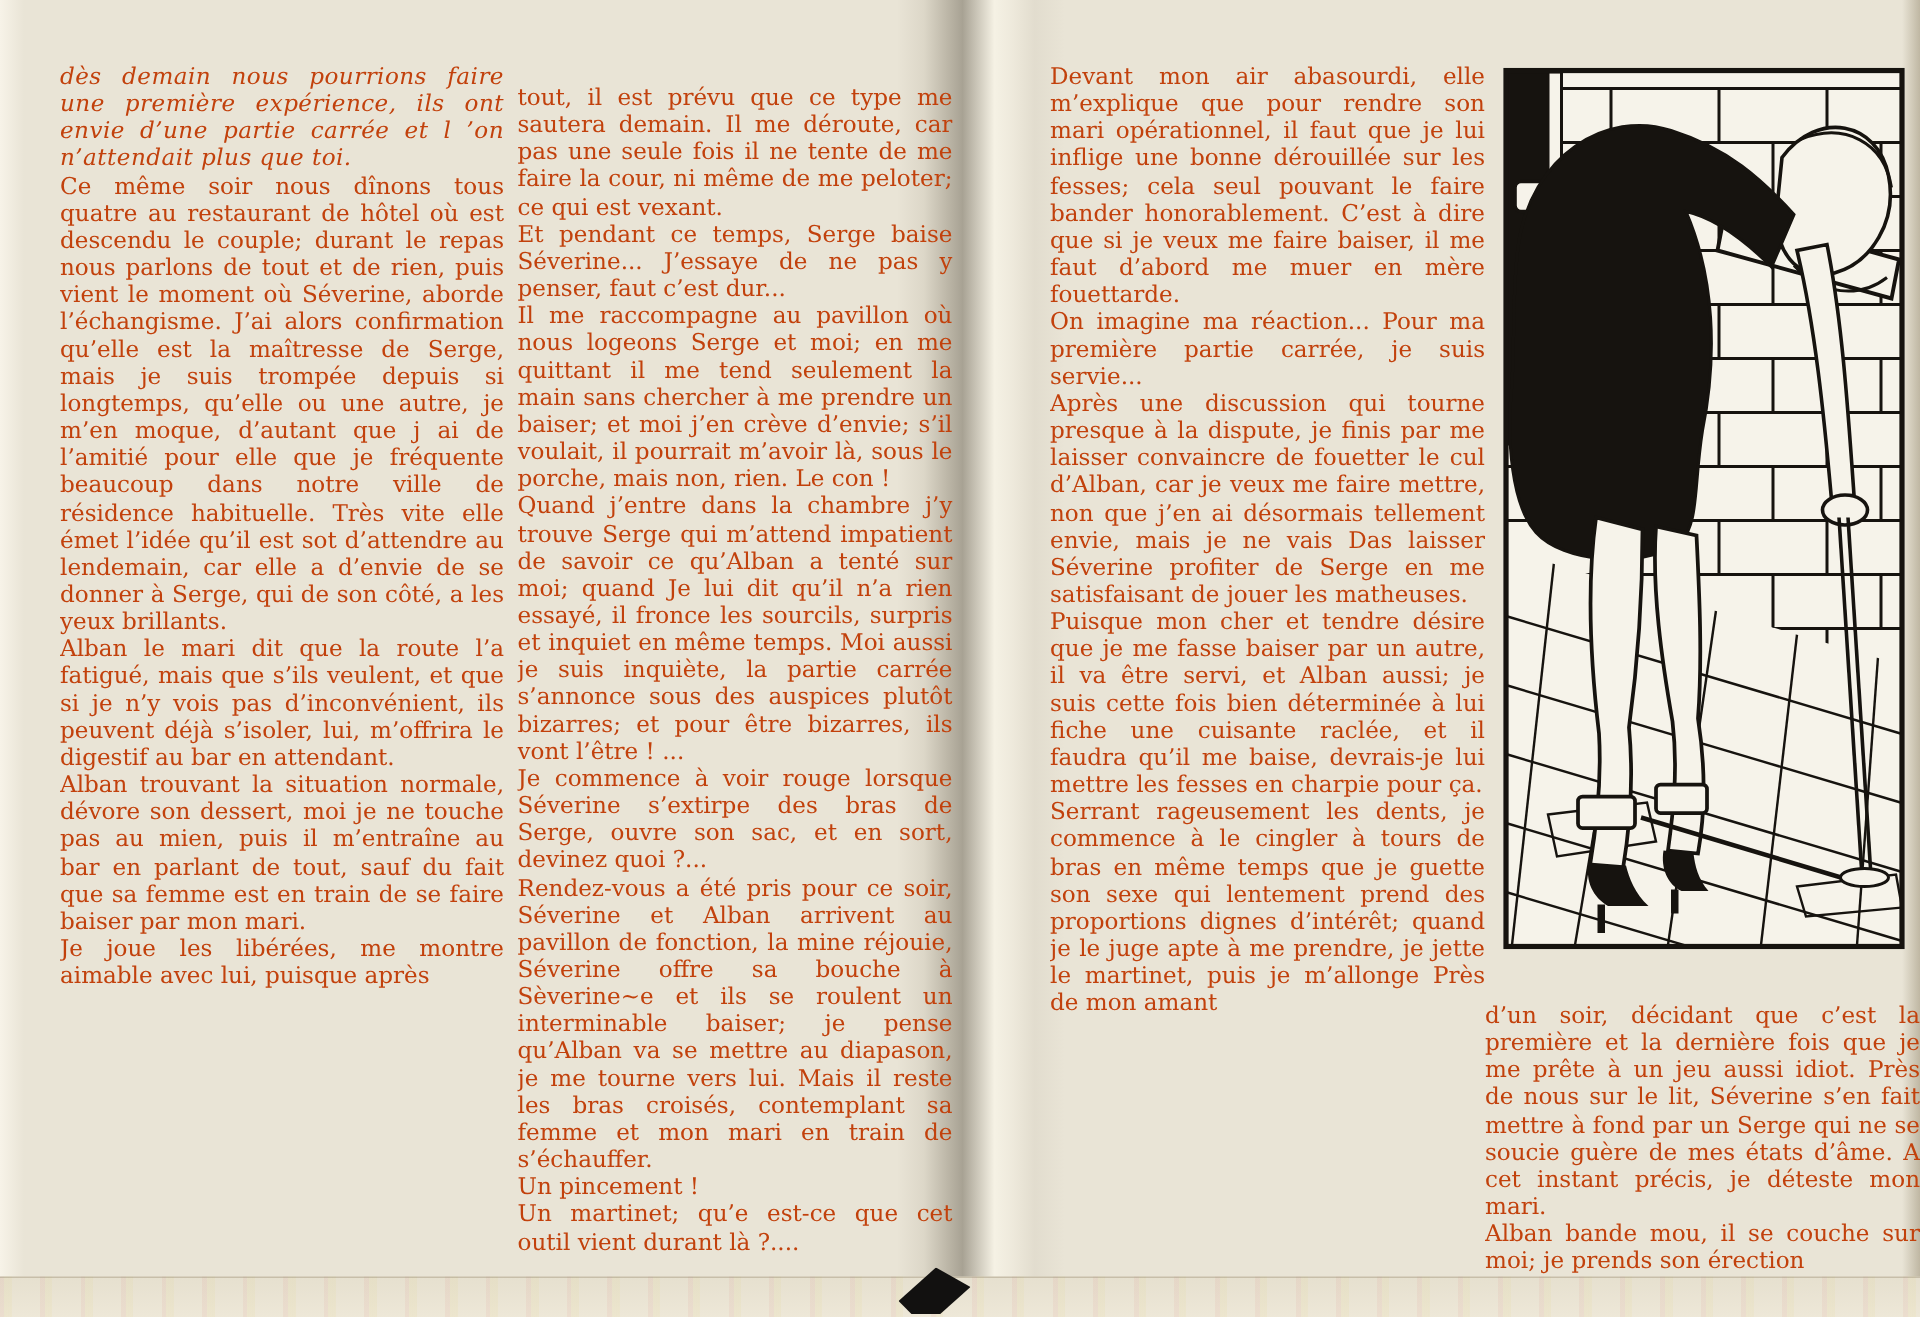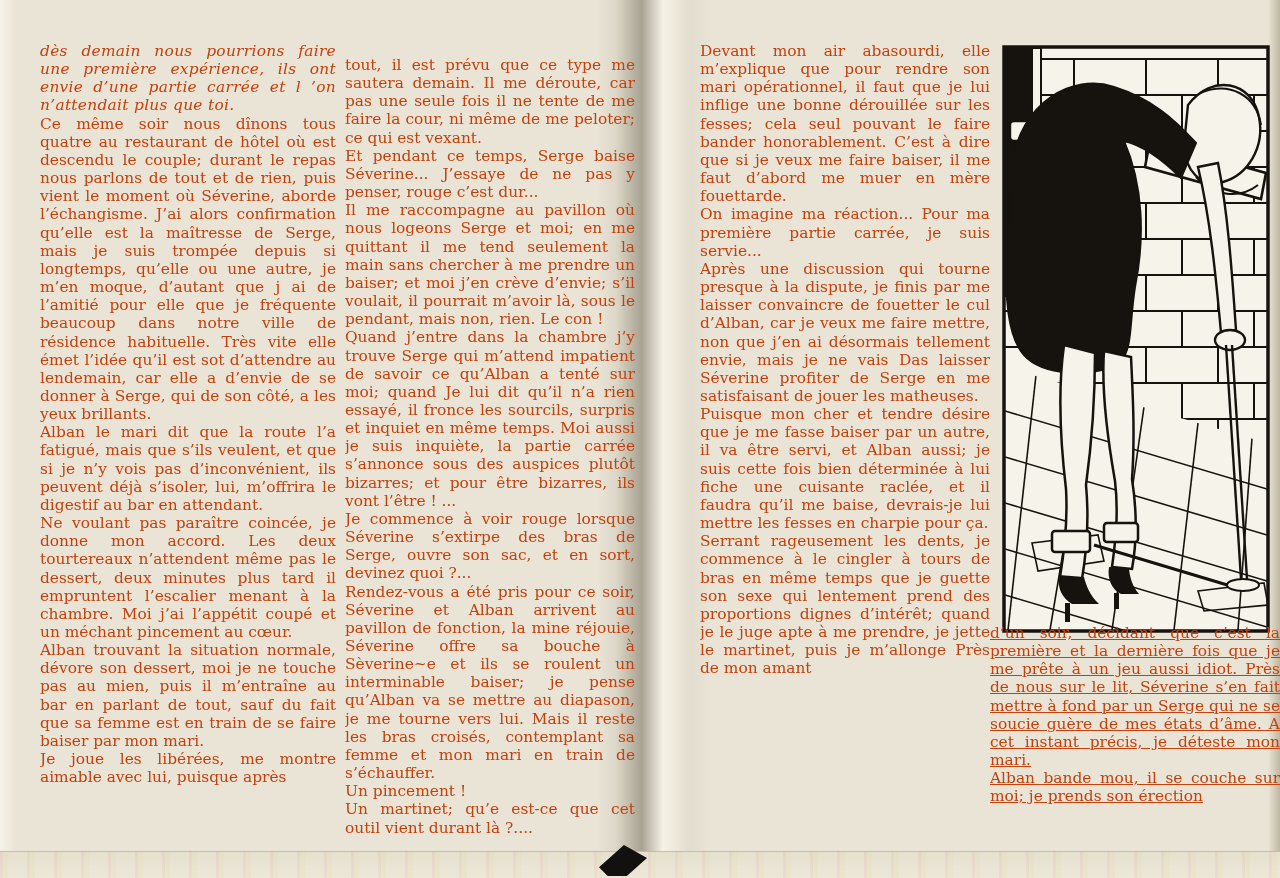--- a/index.html
+++ b/index.html
@@ -38,21 +38,21 @@
   .col{
     position:absolute;color:#c2410c;text-align:justify;
     font-size:15.4px;line-height:18.15px;overflow:hidden;
     hyphens:auto;-webkit-hyphens:auto;
   }
   .col p{margin:0;}
   .intro{font-style:italic;letter-spacing:.3px;}
   #col1{left:40px;  top:42px;  width:296px; height:810px;}
   #col2{left:345px; top:56px;  width:290px; height:810px;}
   #col3{left:700px; top:42px;  width:290px; height:810px;}
-  #col4{left:990px; top:624px; width:290px; height:196px;text-decoration:underline;}
+  #col4{left:990px; top:668px; width:290px; height:196px;}
 
   
   .panel{position:absolute;left:1002px;top:45px;width:268px;height:588px;}
   .panel svg{display:block;}
 </style>
 </head>
 <body>
 
 <div class="spread">
 
@@ -60,30 +60,29 @@
   <div class="edge-right"></div>
   <div class="gutter"></div>
   <div class="bottom-strip"></div>
   <div class="ink-mark"></div>
 
   <div class="col" id="col1">
     <p class="intro">dès demain nous pourrions faire une première expérience, ils ont envie d’une partie carrée et l ’on n’attendait plus que toi.</p>
     <div>
         <p class="para">Ce même soir nous dînons tous quatre au restaurant de hôtel où est descendu le couple; durant le repas nous parlons de tout et de rien, puis vient le moment où Séverine, aborde l’échangisme. J’ai alors confirmation qu’elle est la maîtresse de Serge, mais je suis trompée depuis si longtemps, qu’elle ou une autre, je m’en moque, d’autant que j ai de l’amitié pour elle que je fréquente beaucoup dans notre ville de résidence habituelle. Très vite elle émet l’idée qu’il est sot d’attendre au lendemain, car elle a d’envie de se donner à Serge, qui de son côté, a les yeux brillants.</p>
         <p class="para">Alban le mari dit que la route l’a fatigué, mais que s’ils veulent, et que si je n’y vois pas d’inconvénient, ils peuvent déjà s’isoler, lui, m’offrira le digestif au bar en attendant.</p>
-        <p class="para">Ne voulant pas paraître coincée, je donne mon accord. Les deux tourtereaux n’attendent même pas le dessert, deux minutes plus tard il empruntent l’escalier menant à la chambre. Moi j’ai l’appétit coupé et un méchant pincement au cœur.</p>
         <p class="para">Alban trouvant la situation normale, dévore son dessert, moi je ne touche pas au mien, puis il m’entraîne au bar en parlant de tout, sauf du fait que sa femme est en train de se faire baiser par mon mari.</p>
         <p class="para">Je joue les libérées, me montre aimable avec lui, puisque après</p>
       </div>
   </div>
 
   <div class="col" id="col2">
       <p class="para">tout, il est prévu que ce type me sautera demain. Il me déroute, car pas une seule fois il ne tente de me faire la cour, ni même de me peloter; ce qui est vexant.</p>
-      <p class="para">Et pendant ce temps, Serge baise Séverine... J’essaye de ne pas y penser, rouge c’est dur...</p>
-      <p class="para">Il me raccompagne au pavillon où nous logeons Serge et moi; en me quittant il me tend seulement la main sans chercher à me prendre un baiser; et moi j’en crève d’envie; s’il voulait, il pourrait m’avoir là, sous le pendant, mais non, rien. Le con !</p>
+      <p class="para">Et pendant ce temps, Serge baise Séverine... J’essaye de ne pas y penser, faut c’est dur...</p>
+      <p class="para">Il me raccompagne au pavillon où nous logeons Serge et moi; en me quittant il me tend seulement la main sans chercher à me prendre un baiser; et moi j’en crève d’envie; s’il voulait, il pourrait m’avoir là, sous le porche, mais non, rien. Le con !</p>
       <p class="para">Quand j’entre dans la chambre j’y trouve Serge qui m’attend impatient de savoir ce qu’Alban a tenté sur moi; quand Je lui dit qu’il n’a rien essayé, il fronce les sourcils, surpris et inquiet en même temps. Moi aussi je suis inquiète, la partie carrée s’annonce sous des auspices plutôt bizarres; et pour être bizarres, ils vont l’être ! ...</p>
       <p class="para">Je commence à voir rouge lorsque Séverine s’extirpe des bras de Serge, ouvre son sac, et en sort, devinez quoi ?...</p>
       <p class="para">Rendez-vous a été pris pour ce soir, Séverine et Alban arrivent au pavillon de fonction, la mine réjouie, Séverine offre sa bouche à Sèverine~e et ils se roulent un interminable baiser; je pense qu’Alban va se mettre au diapason, je me tourne vers lui. Mais il reste les bras croisés, contemplant sa femme et mon mari en train de s’échauffer.</p>
       <p class="para">Un pincement !</p>
       <p class="para">Un martinet; qu’e est-ce que cet outil vient durant là ?....</p>
     </div>
 
   <div class="col" id="col3">
       <p class="para">Devant mon air abasourdi, elle m’explique que pour rendre son mari opérationnel, il faut que je lui inflige une bonne dérouillée sur les fesses; cela seul pouvant le faire bander honorablement. C’est à dire que si je veux me faire baiser, il me faut d’abord me muer en mère fouettarde.</p>
       <p class="para">On imagine ma réaction... Pour ma première partie carrée, je suis servie...</p>

